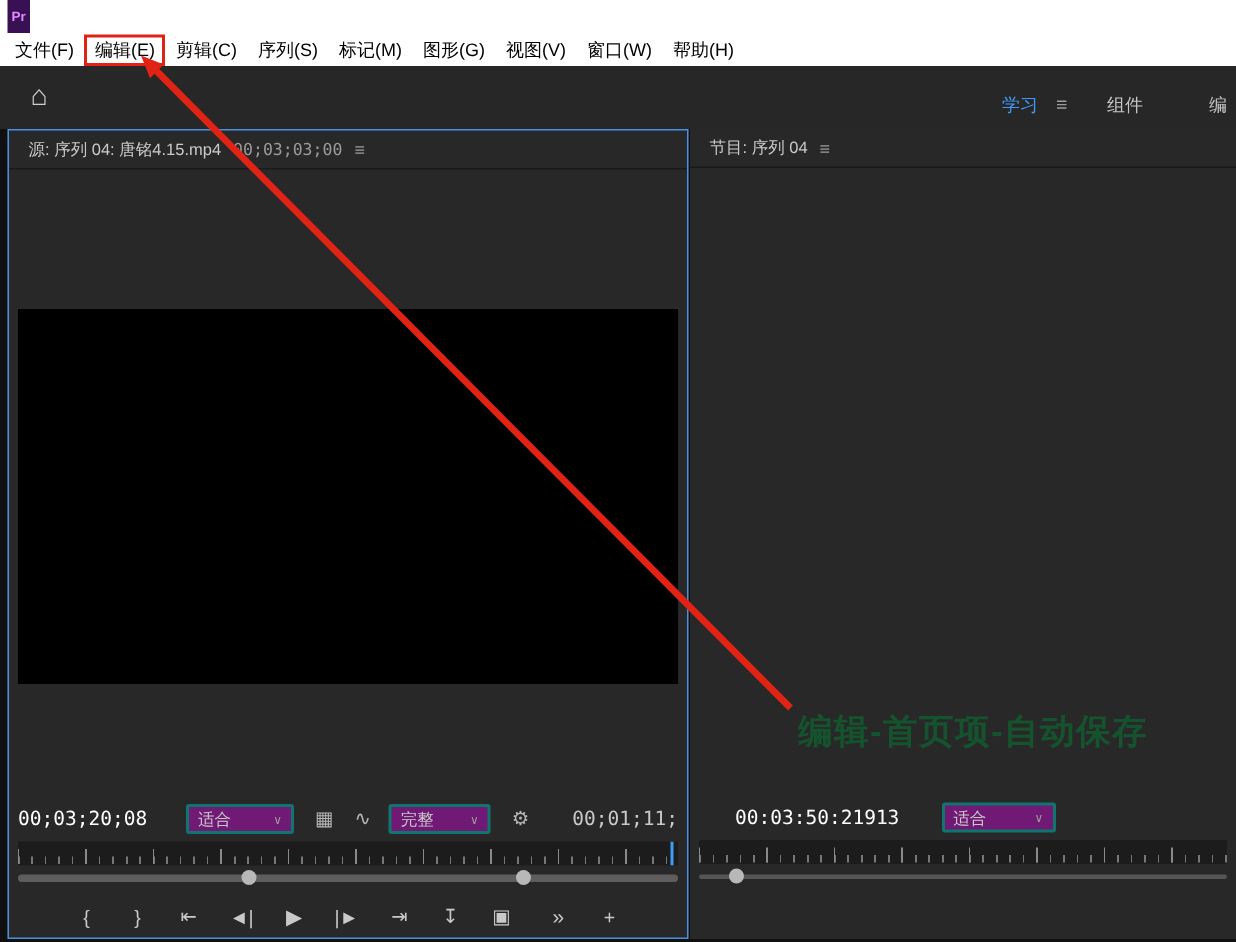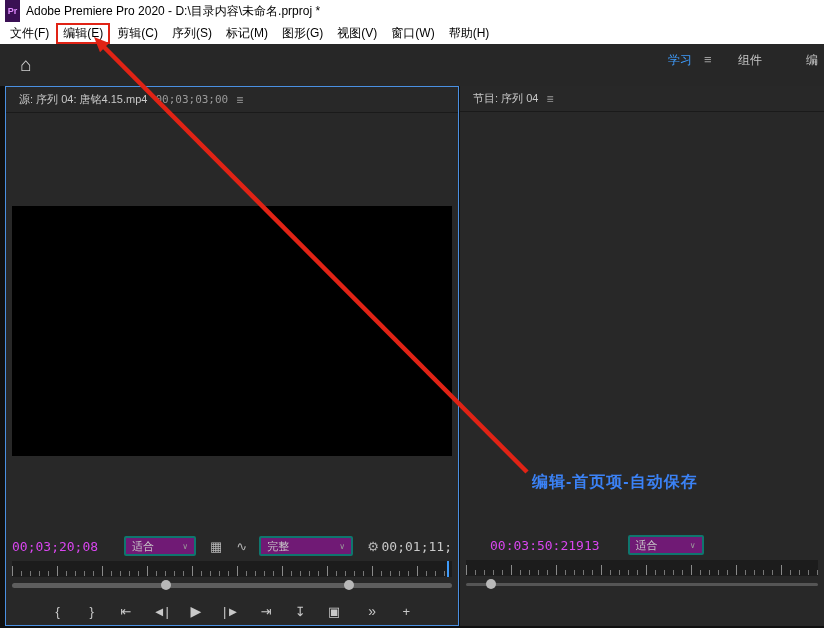--- a/index.html
+++ b/index.html
@@ -38,21 +38,21 @@
     background:#101010;
   }
   .toolbar {
     position:absolute; top:0; left:0; right:0; height:42px;
     background:#272727;
   }
   .home-btn {
     position:absolute; left:14px; top:9px; width:24px; height:24px;
     color:#cfcfcf; font-size:19px; line-height:24px; text-align:center;
   }
-  .ws-label { position:absolute; top:8px; font-size:12px; color:#c6c6c6; white-space:nowrap; }
+  .ws-label { position:absolute; top:18px; font-size:12px; color:#c6c6c6; white-space:nowrap; }
   .ws-learning { left:668px; color:#3f9bfa; }
   .ws-menu { left:704px; color:#9c9c9c; font-size:13px; }
   .ws-components { left:738px;text-align:right; }
   .ws-edit { left:806px; }
 
   
   .panel {
     position:absolute; top:42px; bottom:2px; background:#282828; overflow:hidden;
   }
   .panel-left { left:5px; width:454px; border:1px solid #4a90e2; }
@@ -70,31 +70,31 @@
     background:#000;
   }
 
   
   .controls {
     position:absolute; left:6px; right:6px; top:448px; height:22px;
     display:flex; align-items:center;
   }
   .tc {
     font-family:"DejaVu Sans Mono",monospace; font-size:13px;
-    color:#d946ef; white-space:nowrap;
+    color:#ffffff; white-space:nowrap;
   }
   .tc-dur { color:#c9c9c9; margin-left:auto; }
   .dropdown {
     height:20px; background:#701a75; border:2px solid #0f766e; border-radius:2px;
     display:flex; align-items:center; justify-content:space-between;
     padding:0 6px; font-size:11px; color:#c9c9c9; white-space:nowrap;
   }
   .chev { font-size:8px; color:#9a9a9a; margin-left:6px; }
   .dd-zoom { width:72px; margin-left:16px; }
-  .dd-res  { width:94px; margin-left:12px; }
+  .dd-res  { width:68px; margin-left:12px; }
   .mini-icon { color:#b5b5b5; font-size:13px; margin-left:14px; }
   .src-tc { width:96px; }
 
   
   .ruler {
     position:absolute; left:6px; right:6px; top:474px; height:16px;
     background:#1c1c1c; overflow:hidden;
   }
   .ruler::before {
     content:""; position:absolute; left:0; right:0; bottom:1px; height:5px;
@@ -132,30 +132,29 @@
     position:absolute; left:0; right:0; top:5px; height:3px;
     background:#555; border-radius:2px;
   }
 
   
   .arrow-overlay {
     position:absolute; left:0; top:0; z-index:50; pointer-events:none;
   }
   .annotation-text {
     position:absolute; left:532px; top:472px; z-index:51;
-    font-size:16px; font-weight:600; color:#3b82f6; letter-spacing:1px;
+    font-size:23px; font-weight:600; color:#14532d; letter-spacing:1px;
     white-space:nowrap;
   }
 </style>
 </head>
 <body>
 
 <div class="titlebar">
   <div class="app-icon">Pr</div>
-  <div class="title-text">Adobe Premiere Pro 2020 - D:\目录内容\未命名.prproj *</div>
 </div>
 
 <div class="menubar">
   <span class="menu-item">文件(F)</span>
   <span class="menu-item highlighted">编辑(E)</span>
   <span class="menu-item">剪辑(C)</span>
   <span class="menu-item">序列(S)</span>
   <span class="menu-item">标记(M)</span>
   <span class="menu-item">图形(G)</span>
   <span class="menu-item">视图(V)</span>

